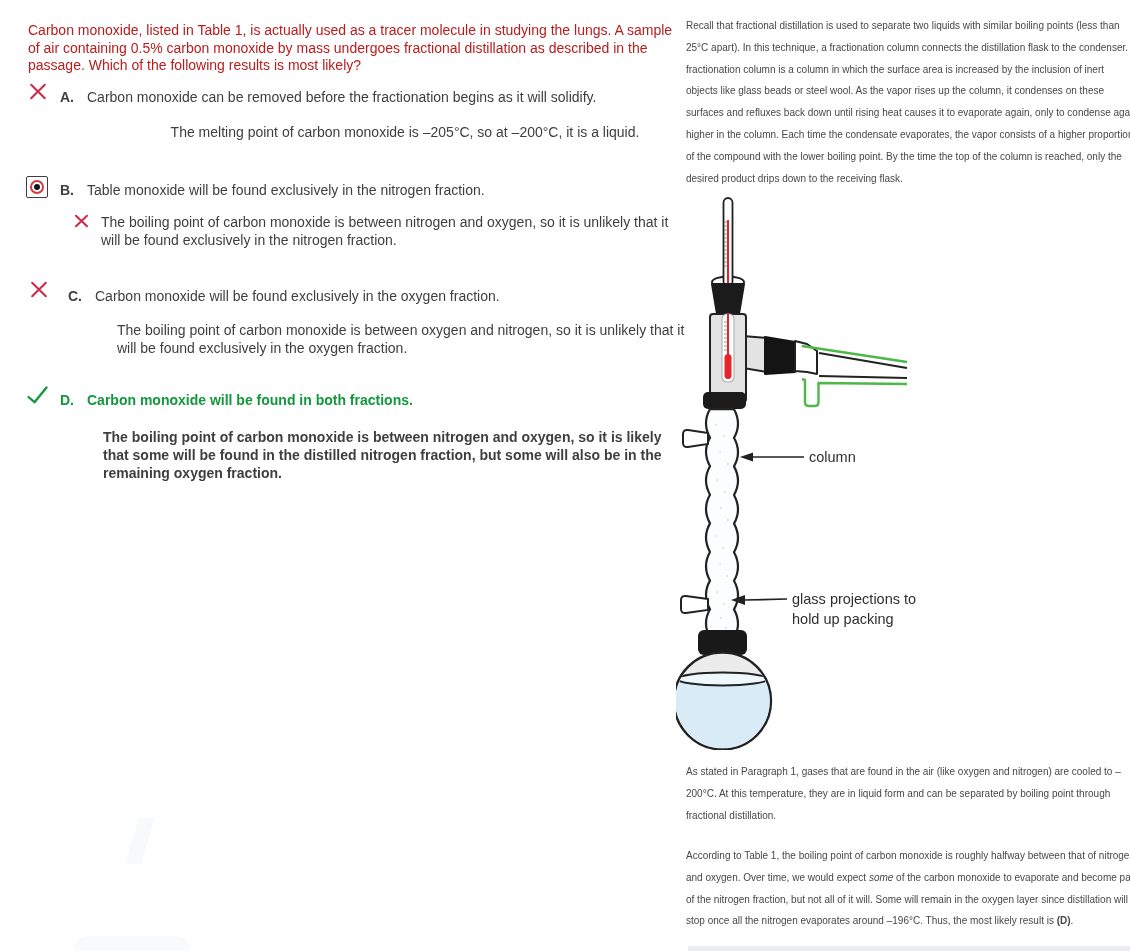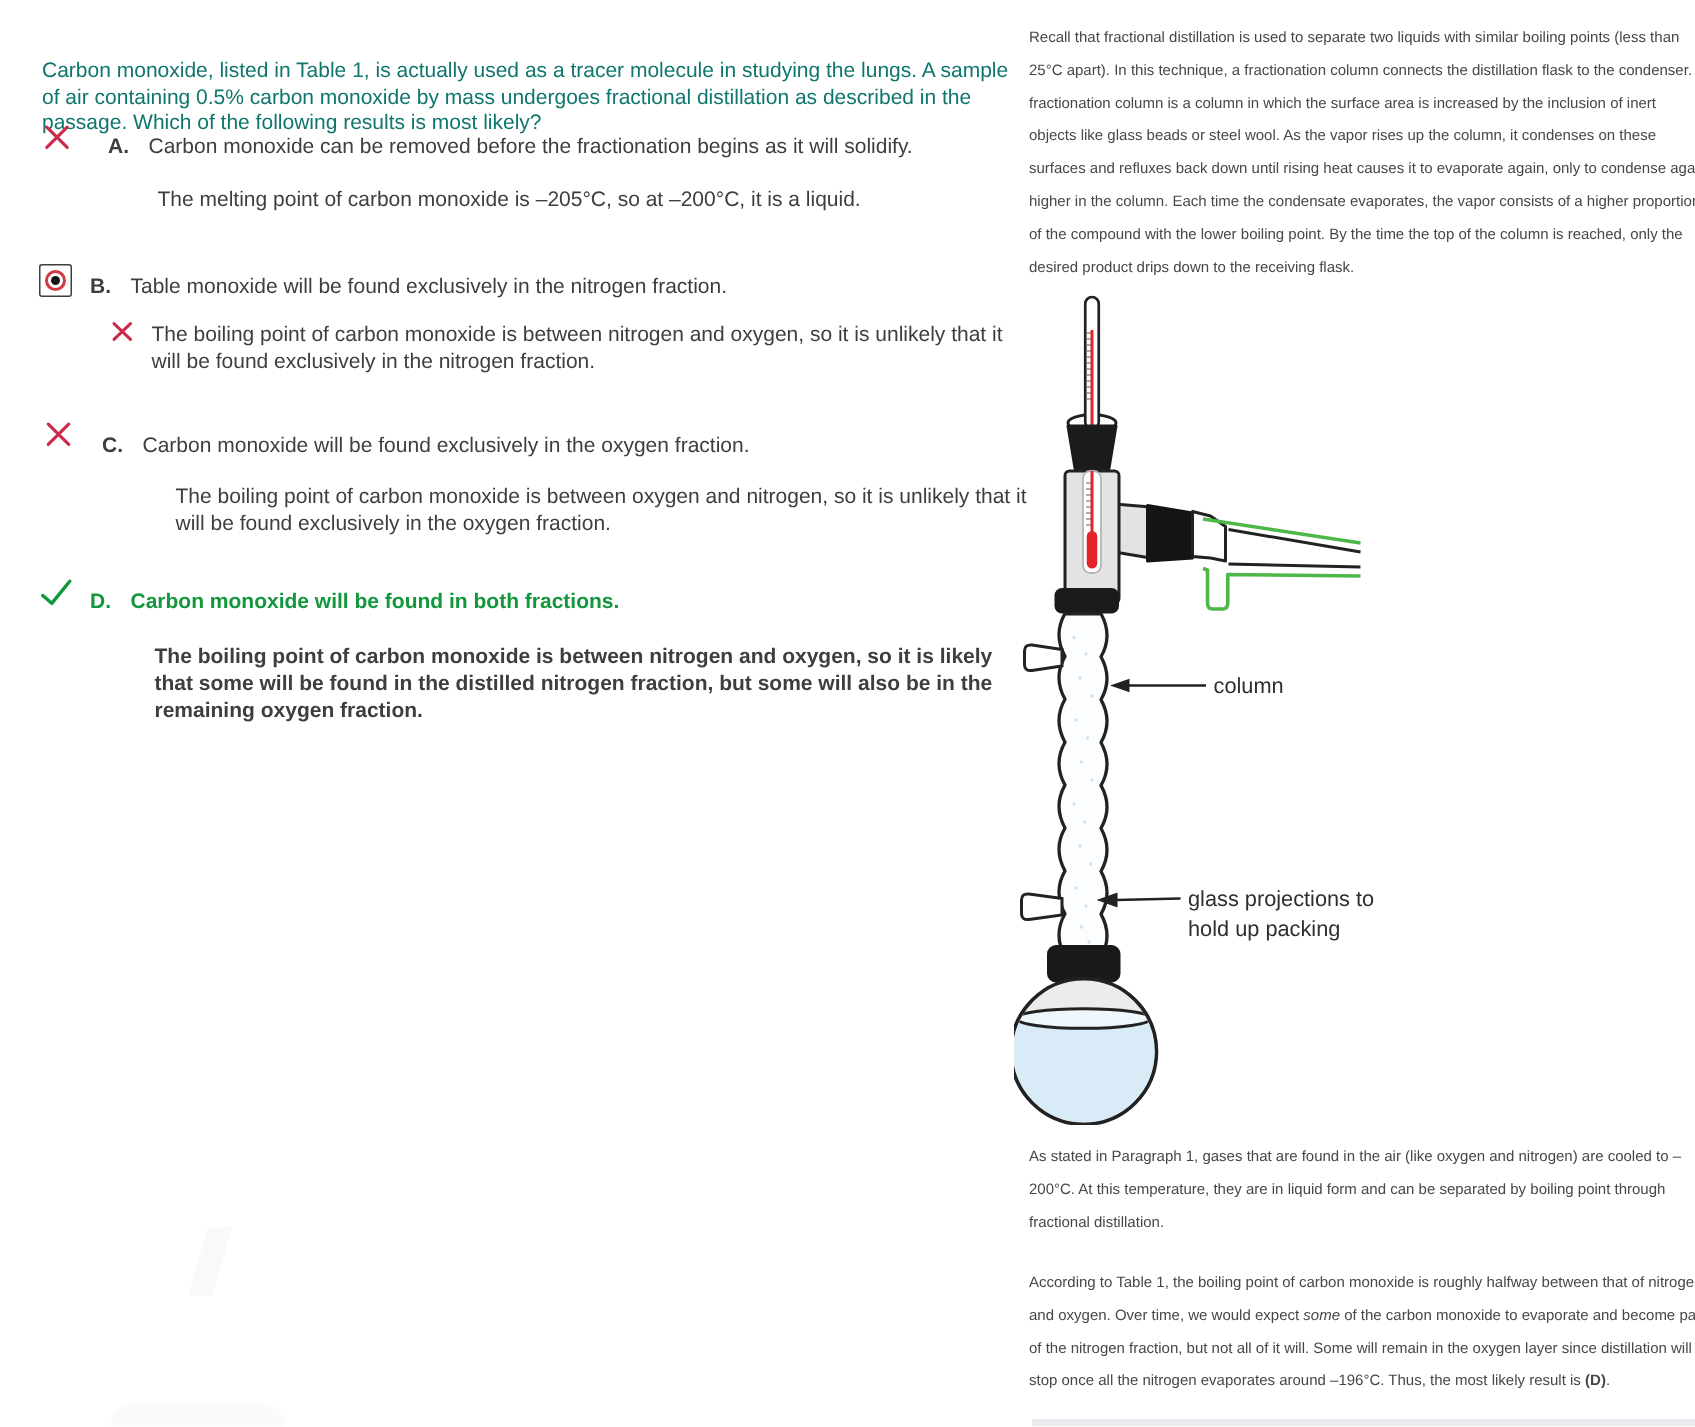--- a/index.html
+++ b/index.html
@@ -2,21 +2,21 @@
 <html><head>
 <meta charset="utf-8">
 <style>
   html,body{margin:0;padding:0;}
   body{
     width:1130px;height:951px;position:relative;background:#ffffff;overflow:hidden;
     font-family:"Liberation Sans", sans-serif;
   }
   .abs{position:absolute;}
   
-  .qtext{left:28px;top:24px;width:658px;font-size:14px;line-height:17.6px;color:#0f766e;}
+  .qtext{left:28px;top:8px;width:658px;font-size:14px;line-height:17.6px;color:#b91c1c;}
   .choice-line{font-size:14px;color:#3e3e3e;line-height:18px;white-space:nowrap;}
   .letter{font-weight:bold;display:inline-block;width:27px;}
   .expl{font-size:14px;line-height:18px;color:#3e3e3e;}
   .green{color:#12973d;}
   .bold{font-weight:bold;}
   .marker{display:block;}
   .radio-box{
     width:20px;height:20px;border:1.5px solid #3f3f3f;border-radius:2px;
     display:flex;align-items:center;justify-content:center;background:#fff;
   }
@@ -35,24 +35,24 @@
 
 <section>
 
   <p class="abs qtext">Carbon monoxide, listed in Table 1, is actually used as a tracer molecule in studying the lungs. A sample of air containing 0.5% carbon monoxide by mass undergoes fractional distillation as described in the passage. Which of the following results is most likely?</p>
 
   <span class="abs marker" style="left:29px;top:83px;">
     <svg width="18" height="17" viewBox="0 0 18 17">
         <path d="M2.2 1.8 L15.8 15.2 M15.8 1.8 L2.2 15.2" stroke="#cc2a4a" stroke-width="2.1" fill="none" stroke-linecap="round"></path>
       </svg>
   </span>
-  <div class="abs choice-line" style="left:72px;top:88px;">
+  <div class="abs choice-line" style="left:60px;top:88px;">
     <span class="letter">A.</span><span>Carbon monoxide can be removed before the fractionation begins as it will solidify.</span>
   </div>
-  <div class="abs expl" style="left:105px;top:123px;width:600px;">The melting point of carbon monoxide is –205°C, so at –200°C, it is a liquid.</div>
+  <div class="abs expl" style="left:105px;top:123px;width:600px;text-align:center;">The melting point of carbon monoxide is –205°C, so at –200°C, it is a liquid.</div>
 
   <span class="abs marker radio-box" style="left:26px;top:176px;">
     <svg width="16" height="16" viewBox="0 0 16 16">
         <circle cx="8" cy="8" r="6" fill="none" stroke="#cf3a45" stroke-width="2"></circle>
         <circle cx="8" cy="8" r="3" fill="#141414"></circle>
       </svg>
   </span>
   <div class="abs choice-line" style="left:60px;top:181px;">
     <span class="letter">B.</span><span>Table monoxide will be found exclusively in the nitrogen fraction.</span>
   </div>

